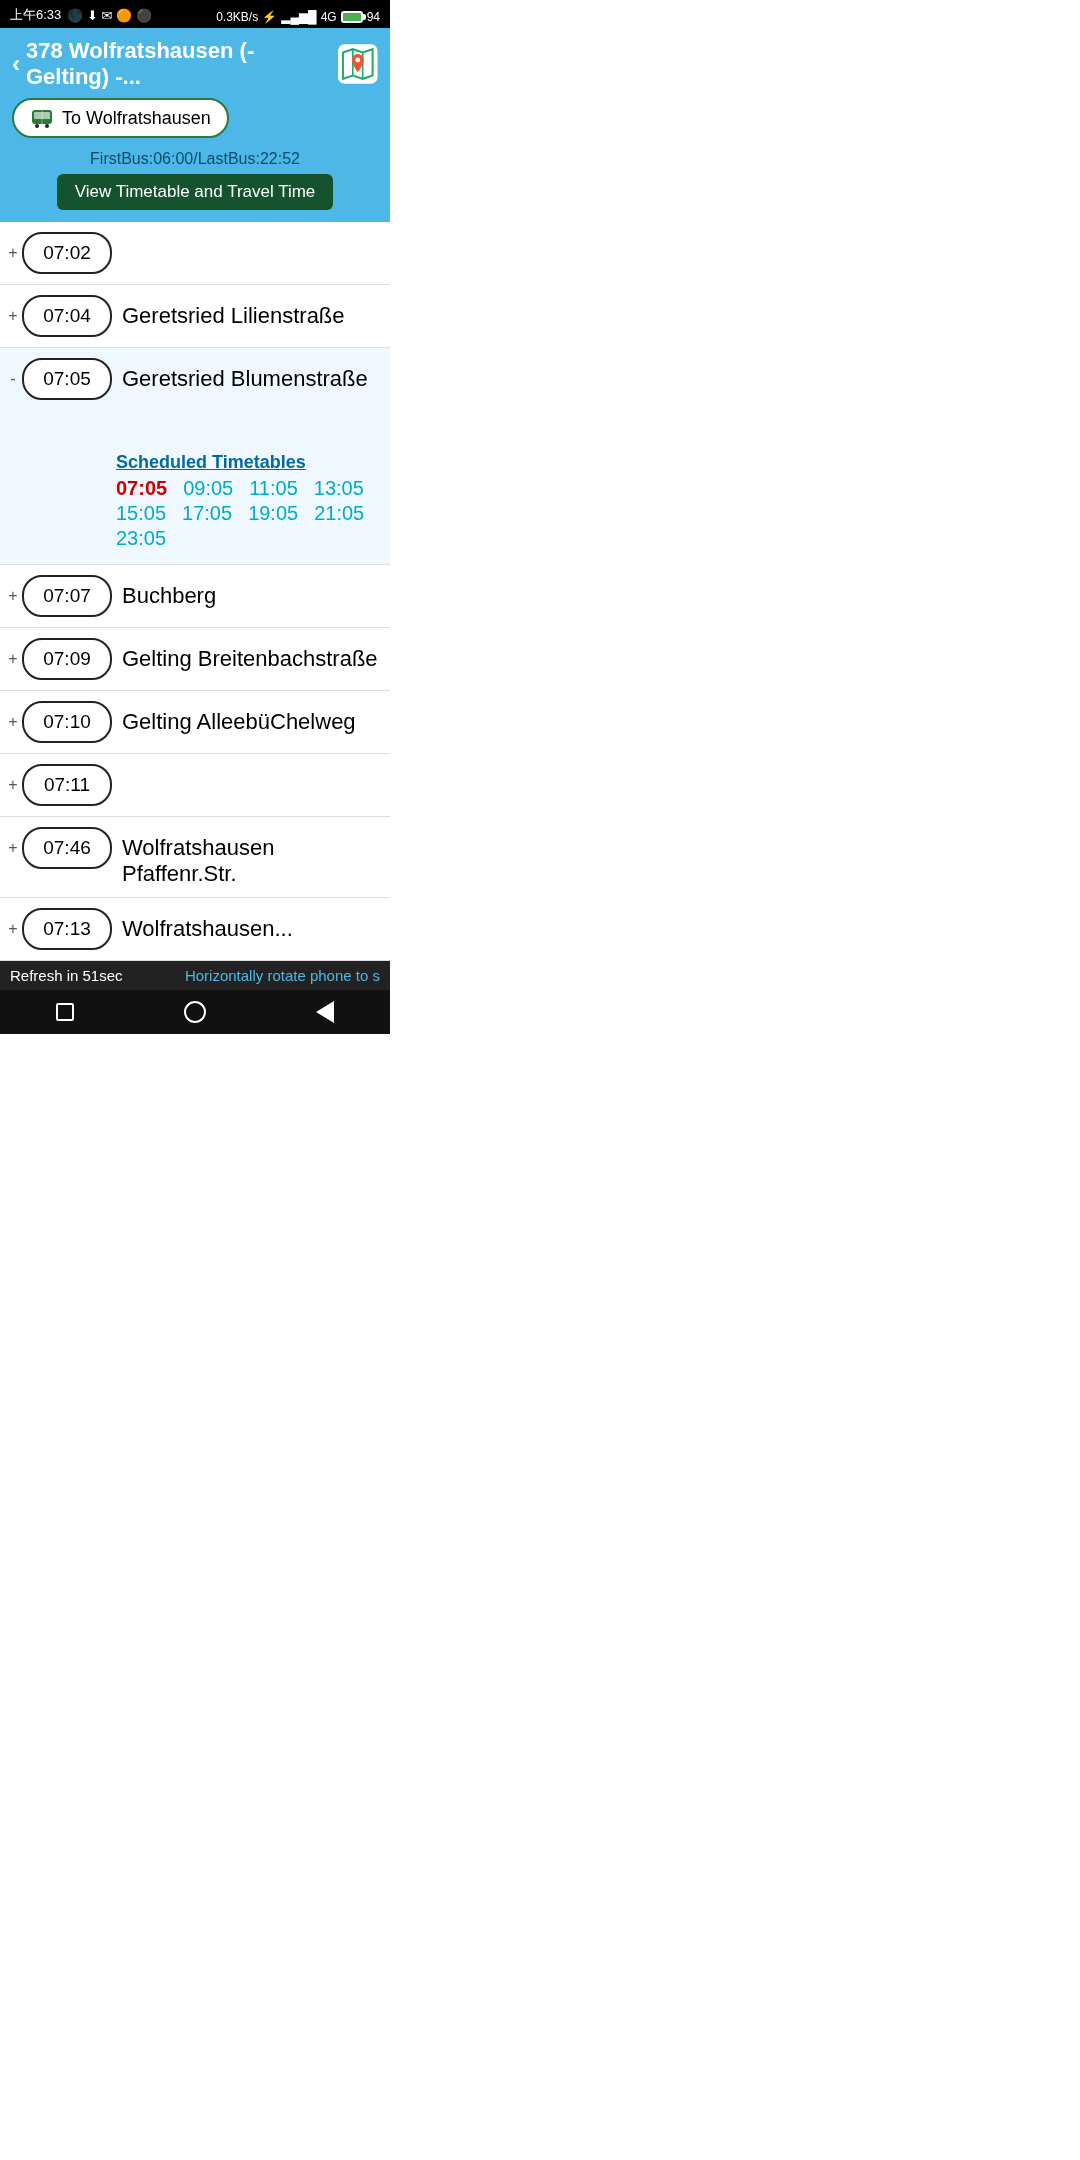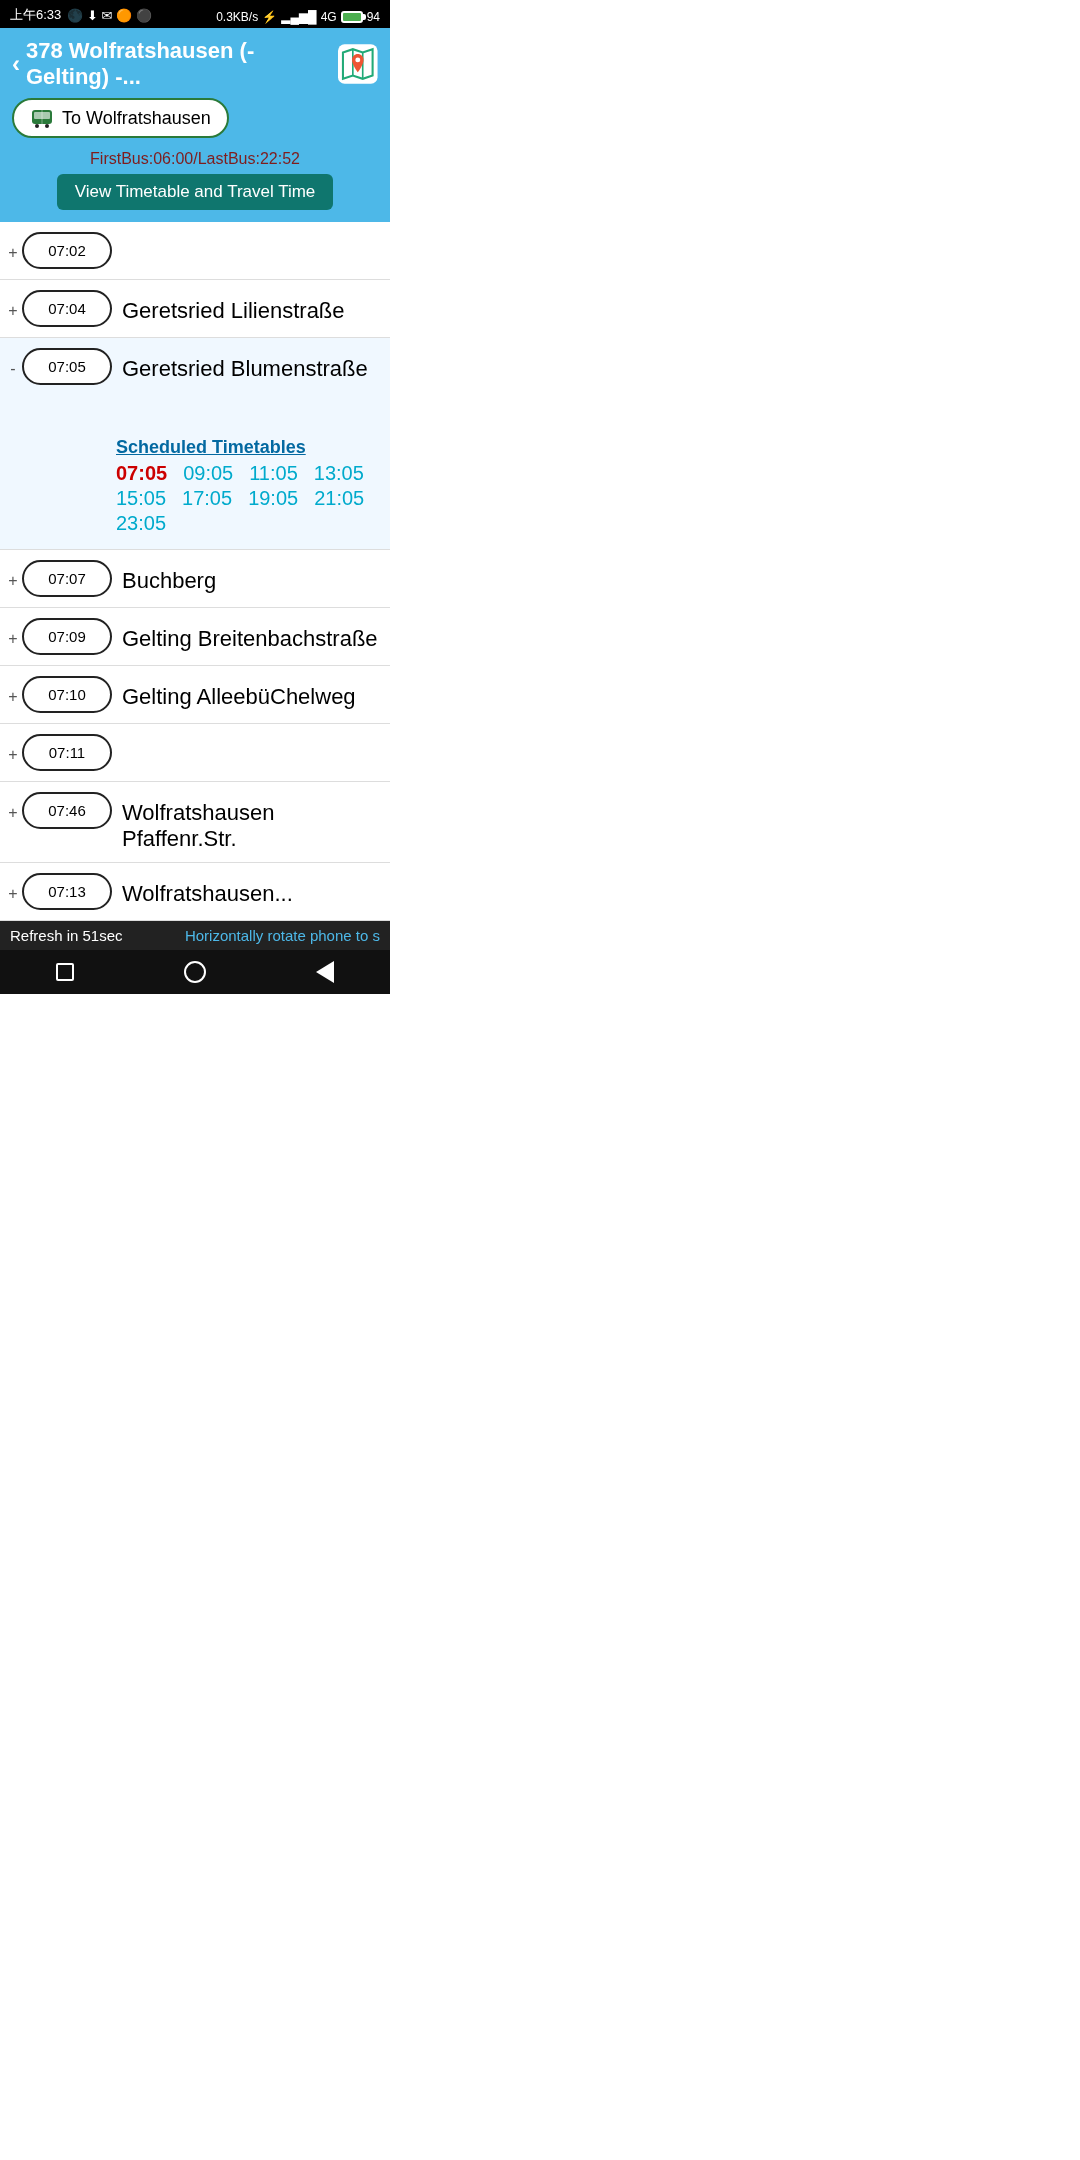--- a/index.html
+++ b/index.html
@@ -87,30 +87,30 @@
       color: #000;
       margin-bottom: 6px;
     }
     .bus-icon-green {
       width: 24px;
       height: 24px;
     }
 
     .first-last-bus {
       text-align: center;
-      color: #7f1d1d;
+      color: #0c4a6e;
       font-size: 16px;
       margin-bottom: 6px;
     }
 
     .view-timetable-btn {
       display: block;
       width: fit-content;
       margin: 0 auto 4px;
-      background: #0f766e;
+      background: #14532d;
       color: #fff;
       border-radius: 6px;
       padding: 8px 18px;
       font-size: 17px;
     }
 
     
     .stop-list { background: #fff; }
 
     .stop-row {
@@ -131,21 +131,21 @@
       color: #555;
       padding-top: 12px;
       flex-shrink: 0;
       text-align: center;
     }
 
     .time-badge {
       border: 2px solid #222;
       border-radius: 20px;
       padding: 8px 10px;
-      font-size: 15px;
+      font-size: 19px;
       font-weight: 500;
       min-width: 90px;
       text-align: center;
       flex-shrink: 0;
       margin-right: 10px;
       background: #fff;
       color: #000;
     }
 
     .stop-name {

